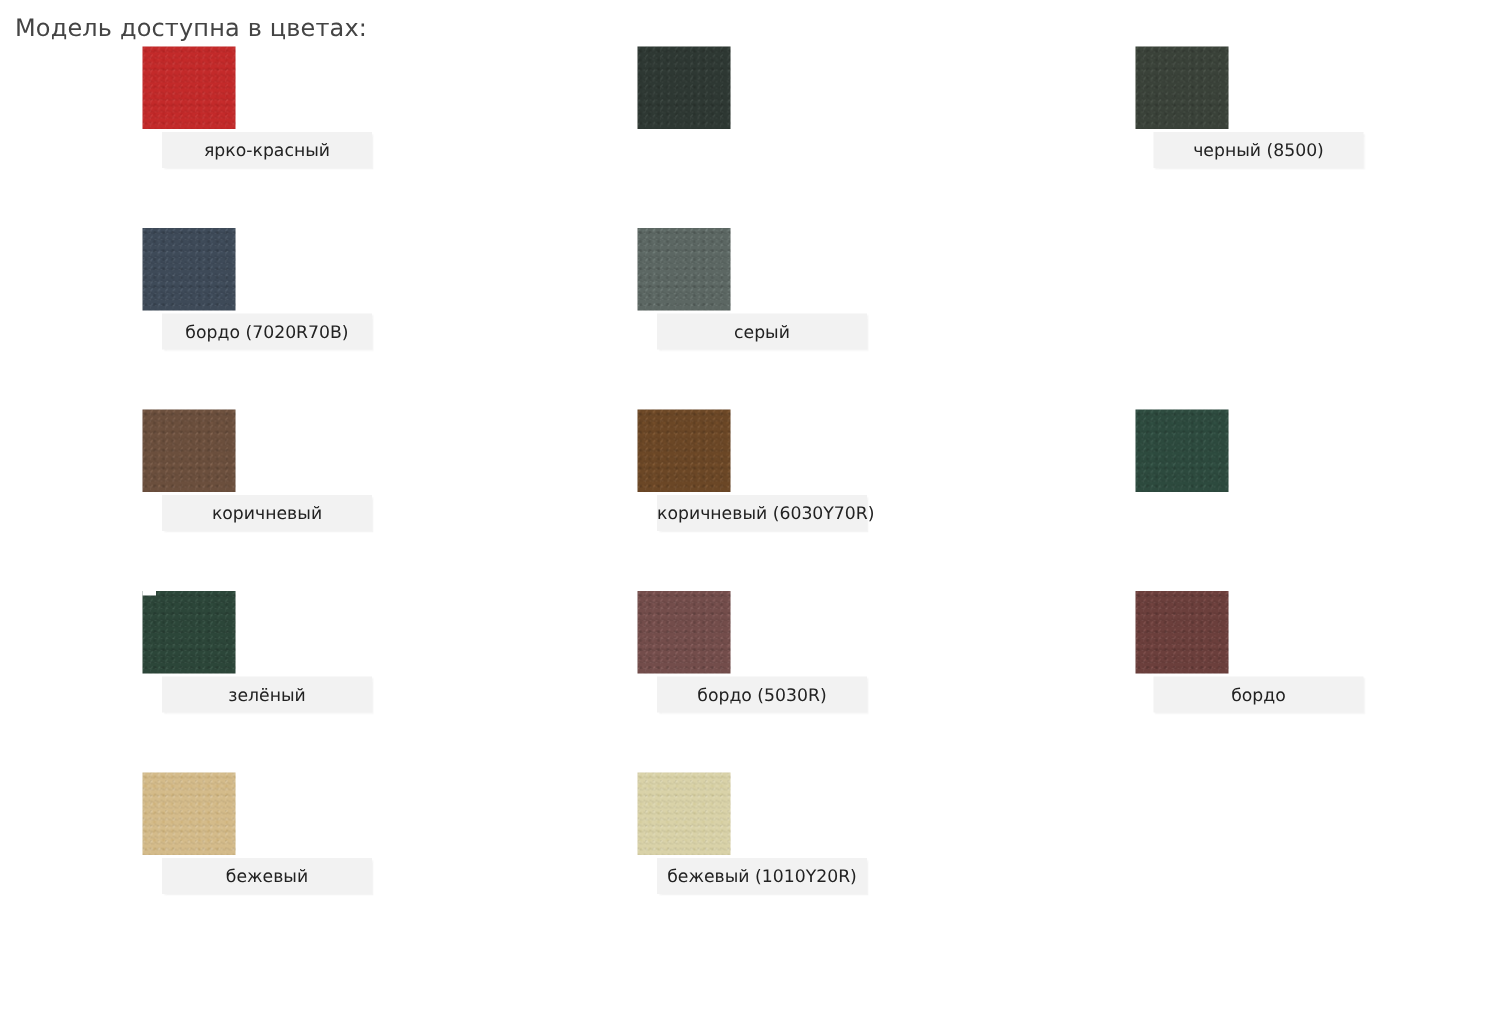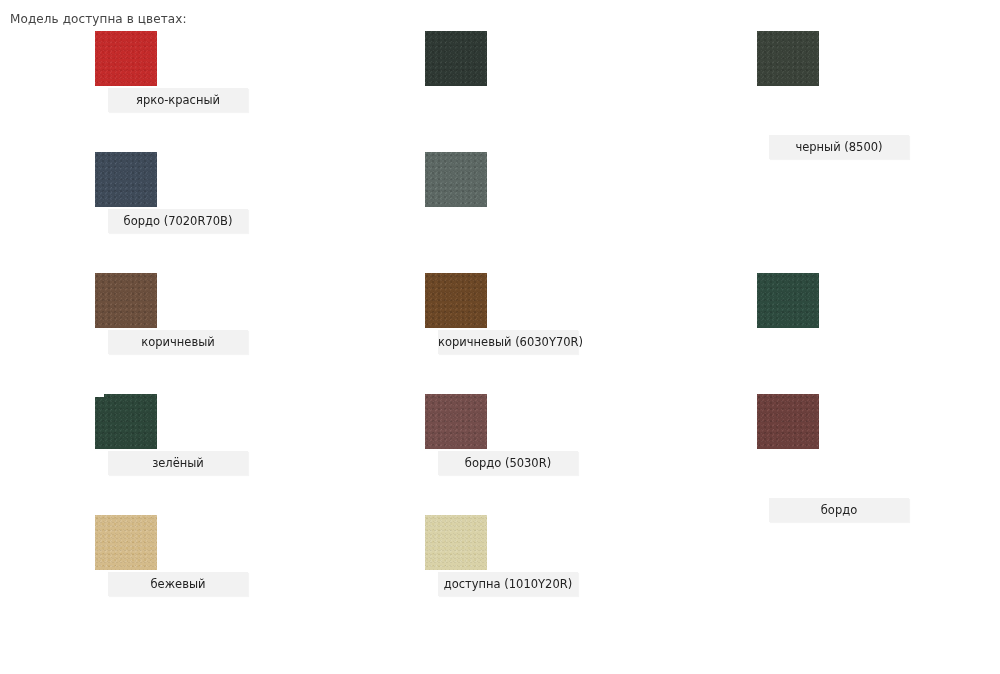--- a/index.html
+++ b/index.html
@@ -13,21 +13,21 @@
     font-family: "DejaVu Sans", "Liberation Sans", sans-serif;
     color: #333333;
     overflow: hidden;
     position: relative;
   }
 
   .page-title {
     position: absolute;
     left: 10px;
     top: 12px;
-    font-size: 12px;
+    font-size: 16px;
     line-height: 14px;
     color: #444444;
     letter-spacing: 0.1px;
     white-space: nowrap;
   }
 
   .swatch-grid {
     position: absolute;
     left: 0;
     top: 31px;
@@ -86,21 +86,21 @@
     height: 24px;
     background: #f2f2f2;
     font-size: 11.5px;
     line-height: 24px;
     text-align: center;
     color: #222222;
     white-space: nowrap;
     box-shadow: 1px 1px 1px rgba(0,0,0,0.045);
   }
   .swatch-cell.col-1 .swatch-label { left: 108px; }
-  .swatch-cell.col-2 .swatch-label { left: 108px; margin-top: 47px; }
+  .swatch-cell.col-2 .swatch-label { left: 108px; }
   .swatch-cell.col-1 .swatch-chip { left: 425px; }
   .swatch-cell.col-2 .swatch-chip { left: 95px; }
 
   
   .swatch-cell.col-0 .swatch-chip { left: 95px; }
   .swatch-cell.col-0 .swatch-label { left: 108px; }
   .swatch-cell.col-1 .swatch-chip { left: 95px; }
   .swatch-cell.col-2 .swatch-chip { left: 96px; }
 </style>
 </head>
@@ -122,20 +122,21 @@
         <div class="swatch-label">черный (8500)</div>
       </div>
     </div>
     <div class="grid-row">
       <div class="swatch-cell col-0">
         <div class="swatch-chip" style="background-color: rgb(62, 74, 88);"></div>
         <div class="swatch-label">бордо (7020R70B)</div>
       </div>
       <div class="swatch-cell col-1">
         <div class="swatch-chip" style="background-color: rgb(92, 103, 99);"></div>
+        <div class="swatch-label">серый</div>
       </div>
     </div>
     <div class="grid-row">
       <div class="swatch-cell col-0">
         <div class="swatch-chip" style="background-color: rgb(107, 79, 61);"></div>
         <div class="swatch-label">коричневый</div>
       </div>
       <div class="swatch-cell col-1">
         <div class="swatch-chip" style="background-color: rgb(107, 71, 38);"></div>
         <div class="swatch-label">коричневый (6030Y70R)</div>
@@ -158,16 +159,16 @@
         <div class="swatch-label">бордо</div>
       </div>
     </div>
     <div class="grid-row">
       <div class="swatch-cell col-0">
         <div class="swatch-chip" style="background-color: rgb(212, 187, 138);"></div>
         <div class="swatch-label">бежевый</div>
       </div>
       <div class="swatch-cell col-1">
         <div class="swatch-chip" style="background-color: rgb(217, 210, 168);"></div>
-        <div class="swatch-label">доступна (1010Y20R)</div>
+        <div class="swatch-label">бежевый (1010Y20R)</div>
       </div>
     </div>
   </div>
 
 </body></html>

